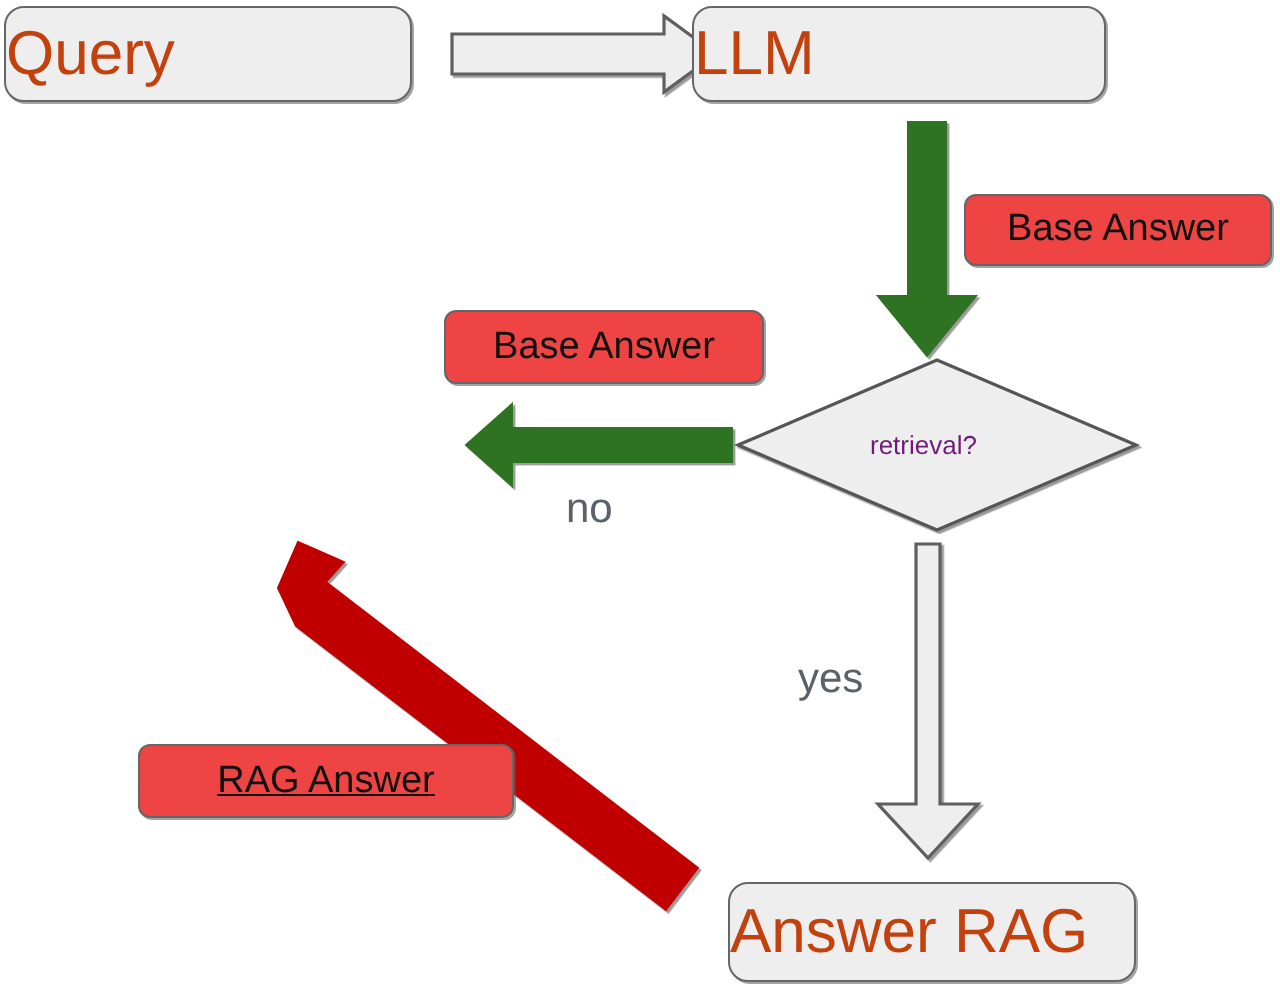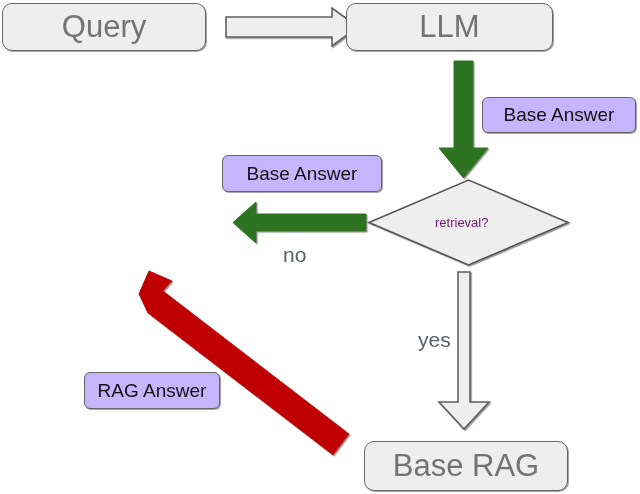--- a/index.html
+++ b/index.html
@@ -16,32 +16,31 @@
     font-family: "Liberation Sans", sans-serif;
   }
   .node {
     position: absolute;
     box-sizing: border-box;
     background: #eeeeee;
     border: 1px solid #666666;
     border-radius: 8px;
     display: flex;
     align-items: center;
-    justify-content: center;
-    color: #737373;
+    color: #c2410c;
     box-shadow: 1px 1px 0px rgba(90,90,90,0.55);
   }
   .node-big {
     font-size: 31px;
     border-radius: 10px;
   }
   .label-box {
     position: absolute;
     box-sizing: border-box;
-    background: #c4b5fd;
+    background: #ef4444;
     border: 1px solid #666666;
     border-radius: 6px;
     display: flex;
     align-items: center;
     justify-content: center;
     font-size: 19px;
     color: #111111;
     box-shadow: 1px 1px 0px rgba(90,90,90,0.55);
   }
   .edge-label {
@@ -95,32 +94,32 @@
   </div>
 
   <div class="node node-big" style="left:346px; top:3px; width:207px; height:48px;">
     <span>LLM</span>
   </div>
 
   <div class="diamond-text" style="left:435px; top:215px;">retrieval?</div>
 
 
   <div class="node node-big" style="left:364px; top:441px; width:204px; height:50px;">
-    <span>Base RAG</span>
+    <span>Answer RAG</span>
   </div>
 
   <div class="label-box" style="left:482px; top:97px; width:154px; height:36px;">
     <span>Base Answer</span>
   </div>
 
   <div class="label-box" style="left:222px; top:155px; width:160px; height:37px;">
     <span>Base Answer</span>
   </div>
 
-  <div class="label-box" style="left:84px; top:372px; width:136px; height:37px;">
+  <div class="label-box" style="left:69px; top:372px; width:188px; height:37px;text-decoration:underline;">
     <span>RAG Answer</span>
   </div>
 
   <div class="edge-label" style="left:283px; top:243px;">no</div>
 
-  <div class="edge-label" style="left:418px; top:328px;">yes</div>
+  <div class="edge-label" style="left:399px; top:328px;">yes</div>
 
 </div>
 
 </body></html>

